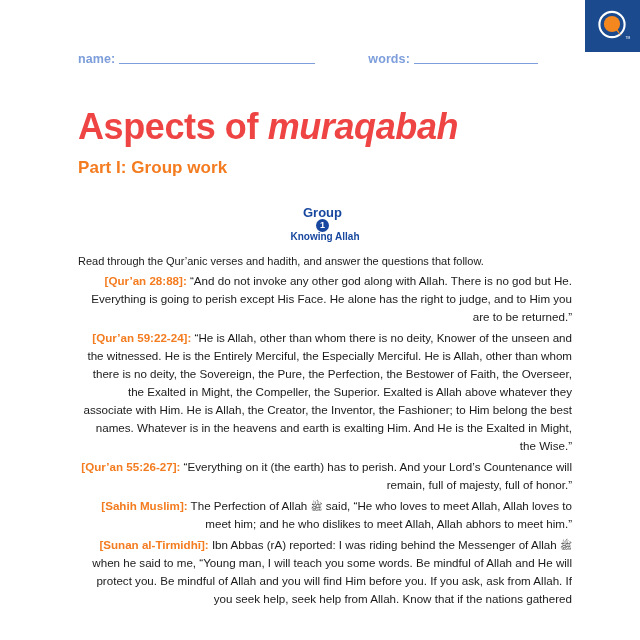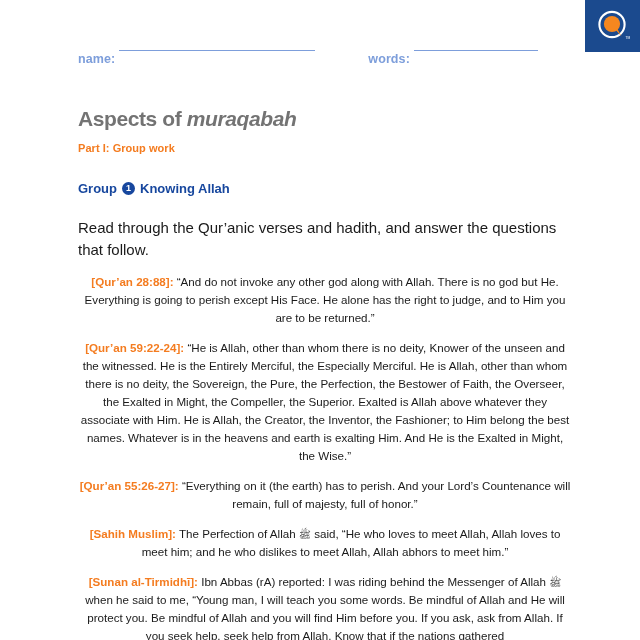--- a/index.html
+++ b/index.html
@@ -46,98 +46,99 @@
   
   .namedate-row {
     margin-top: 52px;
     display: flex;
     align-items: baseline;
     color: #7d9edb;
     font-weight: bold;
     font-size: 12.5px;
     letter-spacing: 0.1px;
   }
-  .field-group { display: flex; align-items: flex-start; }
+  .field-group { display: flex; align-items: flex-end; }
   .field-label { white-space: pre; }
   .field-rule {
     display: inline-block;
     border-bottom: 1.6px solid #7d9edb;
     height: 0;
     position: relative;
     top: -2px;
   }
   .rule-name { width: 196px; margin-left: 4px; }
   .rule-date { width: 124px; margin-left: 4px; }
   .field-gap { width: 53px; }
 
   
   .doc-title {
     margin: 42px 0 0 0;
-    font-size: 21px;
-    font-weight: bold;
-    color: #737373;
+    font-size: 36px;
+    font-weight: bold;
+    color: #ef4444;
     letter-spacing: -0.4px;
     line-height: 1.05;
   }
   .doc-title .ital { font-style: italic; }
 
   .doc-subtitle {
     margin: 12px 0 0 0;
-    font-size: 11px;
+    font-size: 17px;
     font-weight: bold;
     color: #f47c20;
     letter-spacing: 0.05px;
   }
 
   
   .group-heading {
     margin: 28px 0 0 0;
     font-size: 13px;
     font-weight: bold;
     color: #17479e;
     display: flex;
     align-items: center;
     line-height: 1;
+    flex-direction: column;
   }
   .group-word { margin-right: 5px; }
   .group-num {
     display: inline-flex;
     align-items: center;
     justify-content: center;
     width: 13px;
     height: 13px;
     border-radius: 50%;
     background: #17479e;
     color: #ffffff;
     font-size: 9px;
     font-weight: bold;
     line-height: 1;
     margin-right: 5px;
   }
   .group-topic {
-    font-size: 13px;
+    font-size: 10px;
     font-weight: bold;
     color: #17479e;
     text-align: right;
   }
 
   .group-instruction {
-    margin: 22px 0 0 0;
-    font-size: 15px;
+    margin: 11px 0 0 0;
+    font-size: 11px;
     color: #1a1a1a;
     line-height: 1.48;
   }
 
   
   .quote {
-    margin: 12px 0 0 0;
+    margin: 3px 0 0 0;
     font-size: 11.6px;
     color: #1a1a1a;
     line-height: 1.55;
-    text-align: center;
+    text-align: right;
   }
   .quote-source {
     color: #f47c20;
     font-weight: bold;
   }
   .pbuh {
     font-size: 10px;
     letter-spacing: 0;
   }
 </style>

